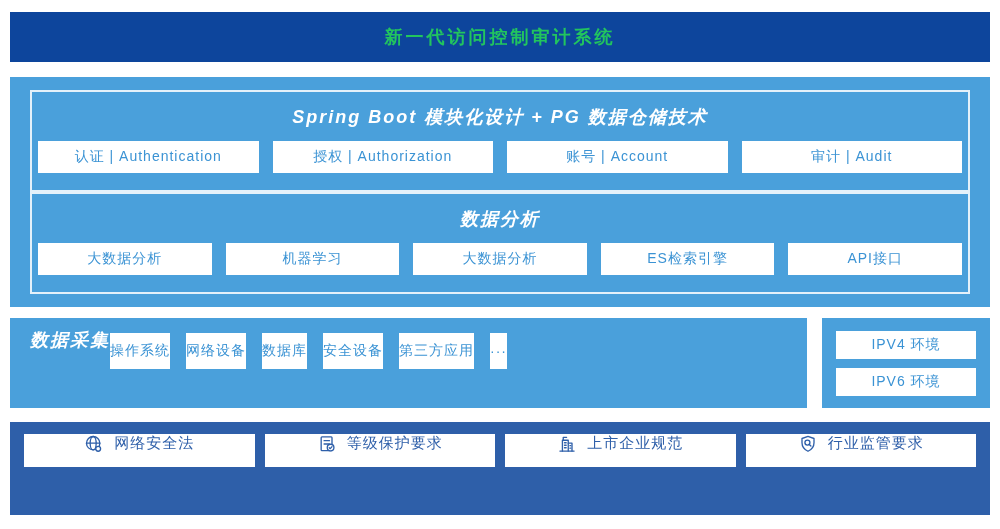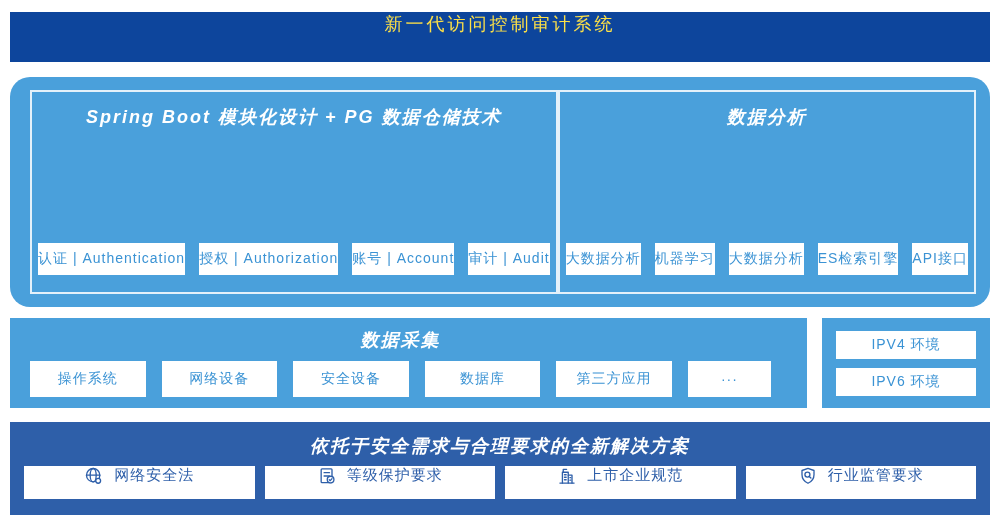--- a/index.html
+++ b/index.html
@@ -12,32 +12,32 @@
   .canvas {
     width:1000px; height:529px;
     padding:12px 10px 14px 10px;
     display:flex; flex-direction:column;
   }
 
   
   .banner {
     height:50px; flex:0 0 50px;
     background:#0d459c;
-    color:#fde047;
-    display:flex; align-items:flex-start; justify-content:center;
-    font-size:18px; font-weight:normal; letter-spacing:3px;
+    color:#22c55e;
+    display:flex; align-items:center; justify-content:center;
+    font-size:18px; font-weight:bold; letter-spacing:3px;
   }
 
   
   .platform {
     margin-top:15px;
     height:230px; flex:0 0 230px;
     background:#4aa0db;
     padding:13px 20px;
-    display:flex; flex-direction:row; gap:0;border-radius:20px;
+    display:flex; flex-direction:column; gap:0;
   }
   .module {
     flex:1;
     border:2px solid rgba(255,255,255,0.85);
     display:flex; flex-direction:column; justify-content:space-between;
     padding:6px 6px 17px 6px;
   }
   .module-title {
     color:#ffffff; text-align:center;
     font-size:18px; font-weight:bold; font-style:italic;
@@ -56,21 +56,21 @@
   
   .mid-row {
     margin-top:11px;
     height:90px; flex:0 0 90px;
     display:flex; gap:15px;
   }
   .collection {
     width:797px; flex:0 0 797px;
     background:#4aa0db;
     padding:9px 36px 0 20px;
-    display:flex; flex-direction:column;
+    display:flex; flex-direction:row;
   }
   .collection-title {
     color:#ffffff; text-align:center;
     font-size:18px; font-weight:bold; font-style:italic;
     letter-spacing:2px;
     height:28px; line-height:26px;
   }
   .collection .box-row { margin-top:6px; gap:16px; }
   .collection .white-box { height:36px; }
   .collection .white-box.small { flex:0.72; }
@@ -146,36 +146,35 @@
 
   </div>
 
   <div class="mid-row">
 
     <div class="collection">
       <div class="collection-title">数据采集</div>
       <div class="box-row">
         <div class="white-box">操作系统</div>
         <div class="white-box">网络设备</div>
+        <div class="white-box">数据库</div>
         <div class="white-box">安全设备</div>
-        <div class="white-box">数据库</div>
         <div class="white-box">第三方应用</div>
         <div class="white-box small">···</div>
       </div>
     </div>
 
     <div class="env-col">
       <div class="env-box">IPV4 环境</div>
       <div class="env-box">IPV6 环境</div>
     </div>
 
   </div>
 
   <div class="solution">
-    <div class="solution-title">依托于安全需求与合理要求的全新解决方案</div>
     <div class="solution-row">
 
       <div class="solution-box">
         <span class="icon">
           <svg viewBox="0 0 24 24">
             <circle cx="11" cy="11" r="8"></circle>
             <ellipse cx="11" cy="11" rx="3.6" ry="8"></ellipse>
             <path d="M3 11h16"></path>
             <circle cx="17" cy="17.8" r="2.9" fill="#ffffff"></circle>
           </svg>

